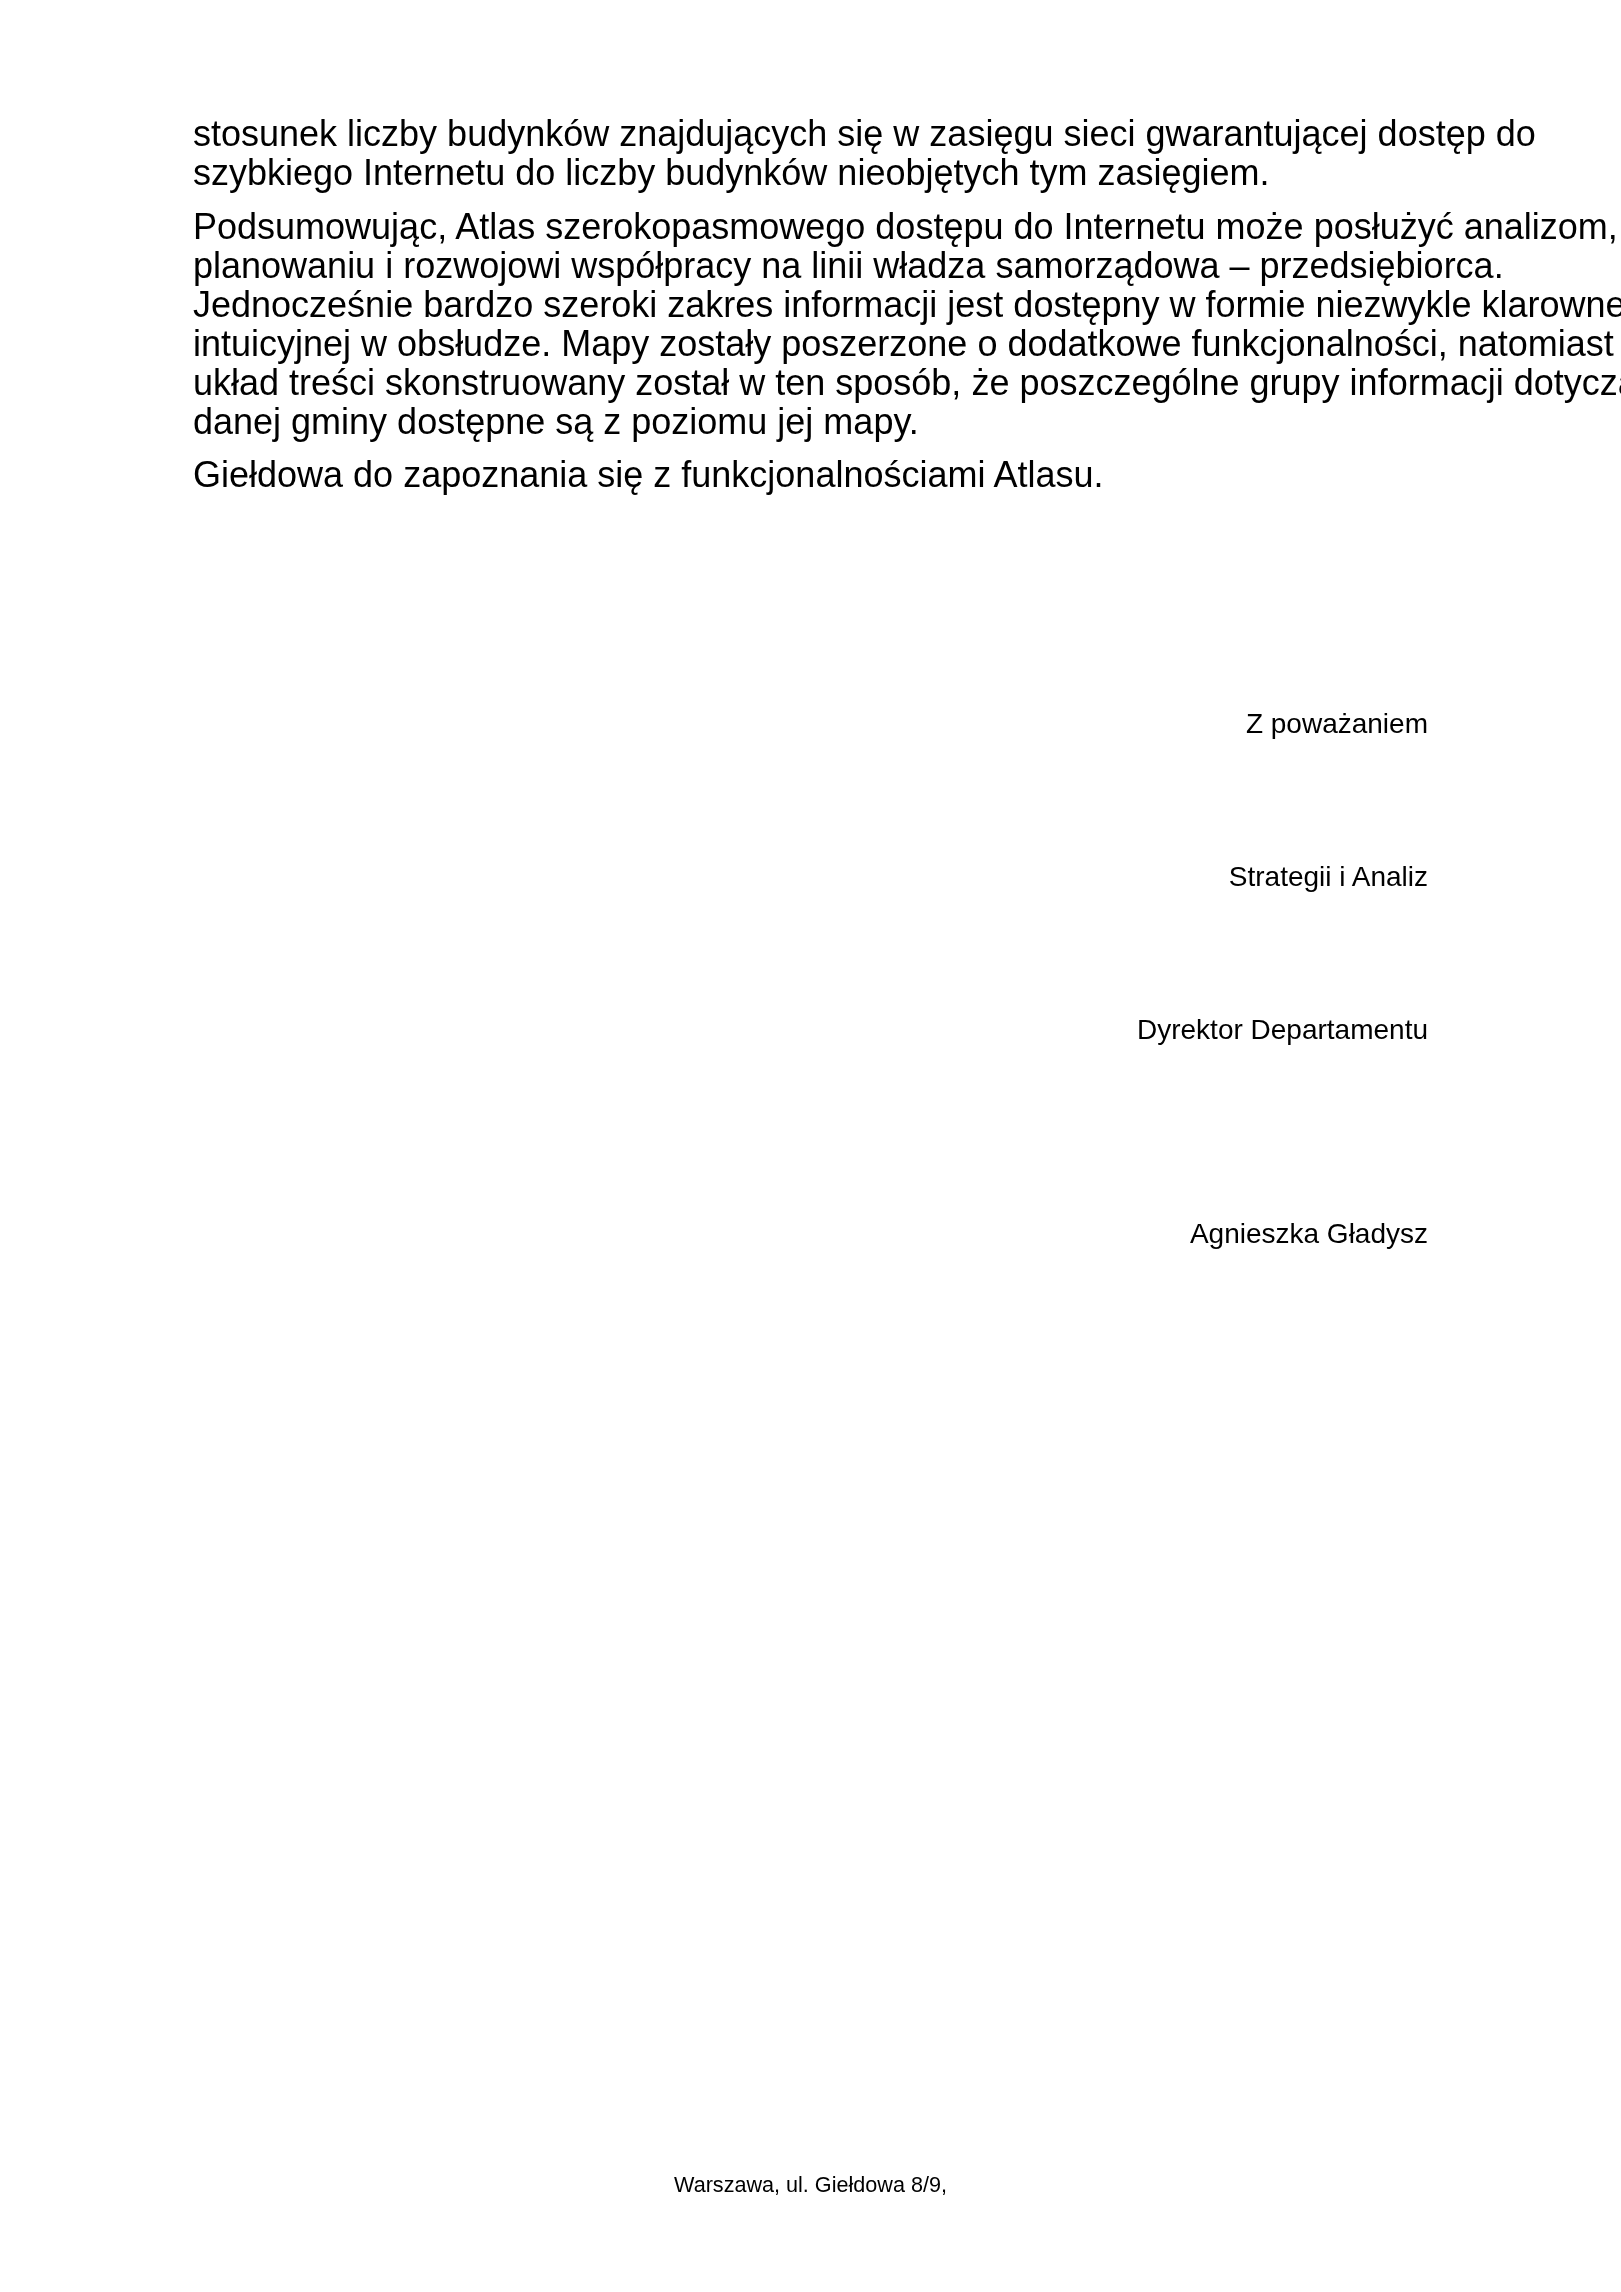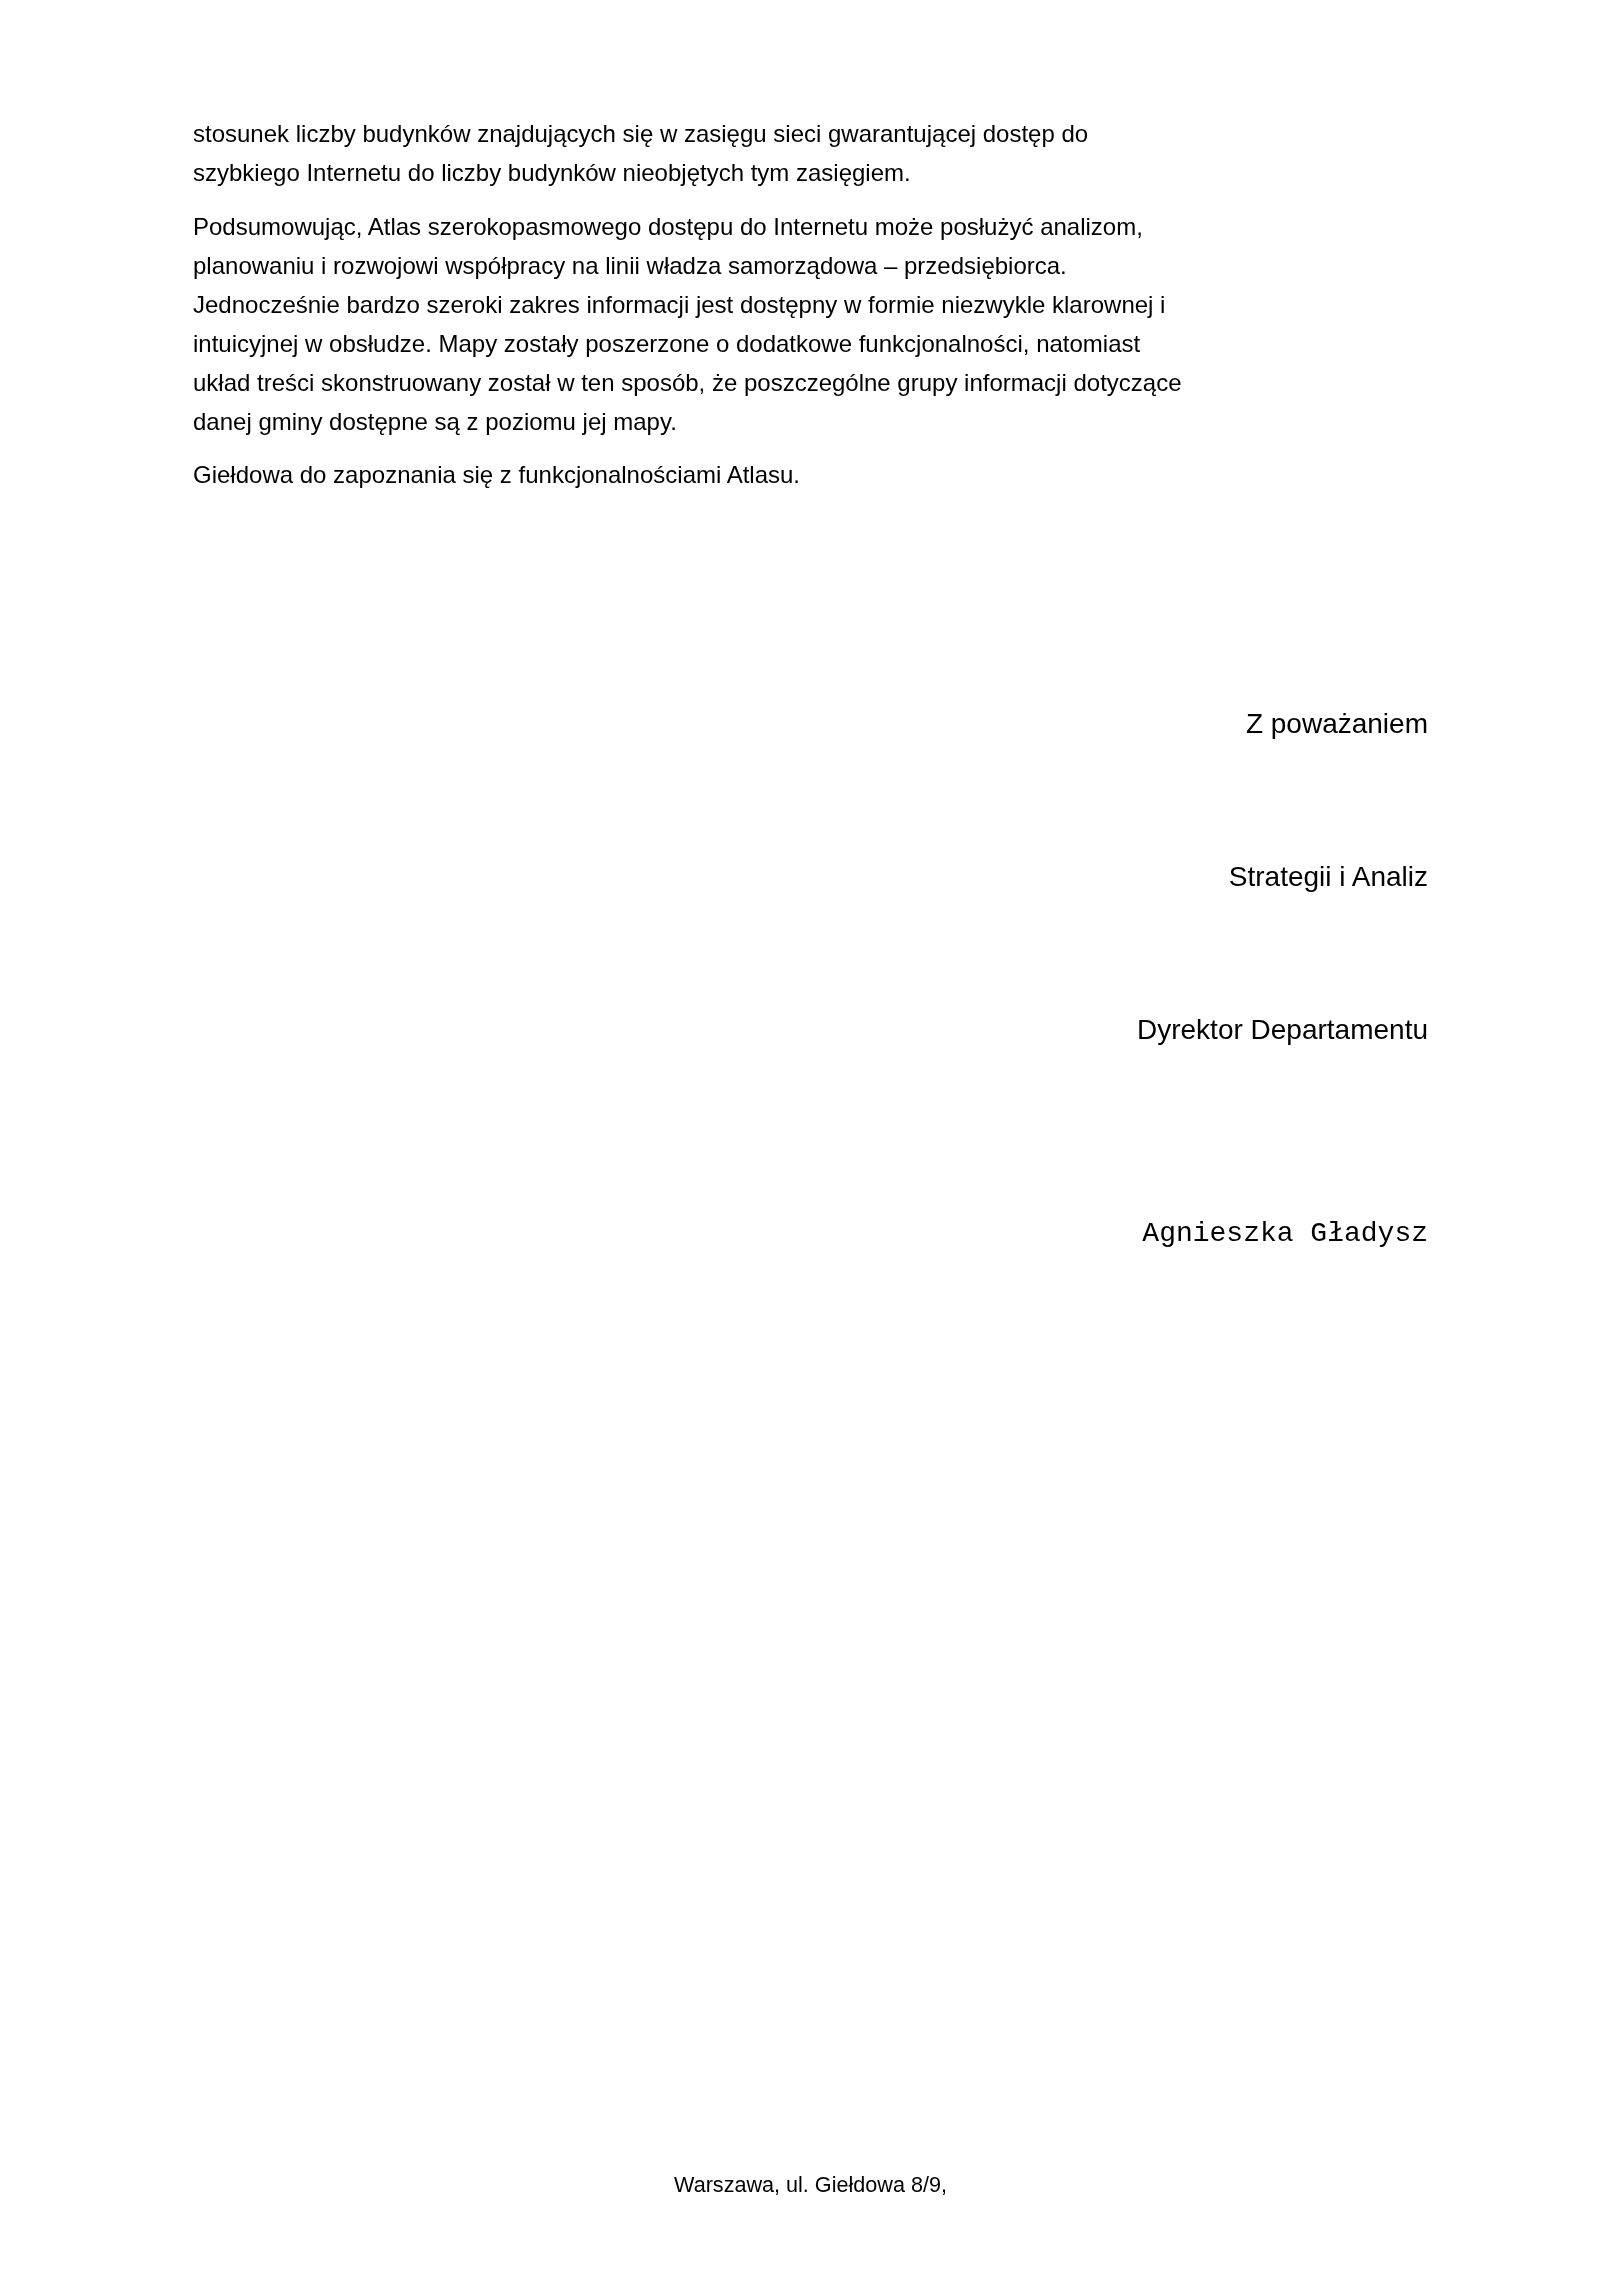--- a/index.html
+++ b/index.html
@@ -14,41 +14,40 @@
     background: #ffffff;
     font-family: "Liberation Sans", "DejaVu Sans", sans-serif;
     color: #000000;
     overflow: hidden;
   }
   .body-text {
     position: absolute;
     left: 193px;
     top: 114px;
     width: 1372px;
-    font-size: 24px;
+    font-size: 36px;
     line-height: 39px;
     text-align: left;
   }
   .body-text .para {
     margin: 0 0 14.7px 0;
     white-space: pre; 
   }
   .closing {
     position: absolute;
     left: 632px;
     top: 596px;
     width: 796px;
     text-align: right;
     font-size: 28px;
     line-height: 51px;
     white-space: pre;
   }
   .closing .signer {
     margin-top: 51px;
-    font-family: Liberation Mono, monospace;
   }
   .page-footer {
     position: absolute;
     left: 0;
     top: 2115px;
     width: 1621px;
     text-align: center;
     font-size: 21.6px;
     line-height: 28px;
     white-space: pre;

